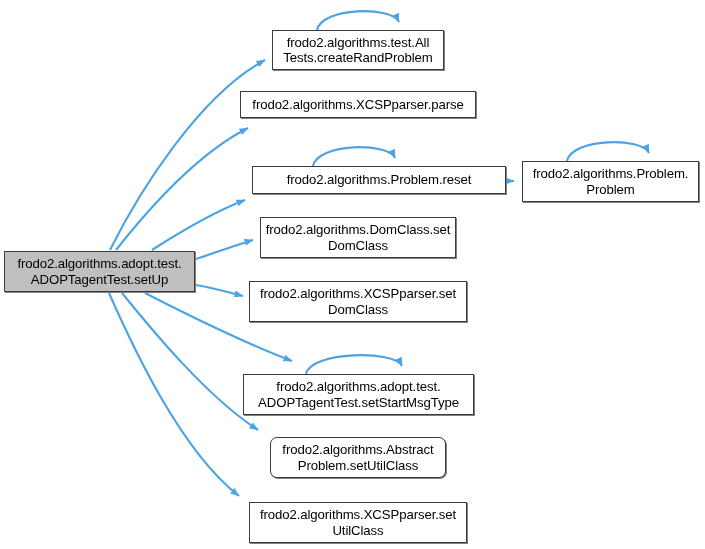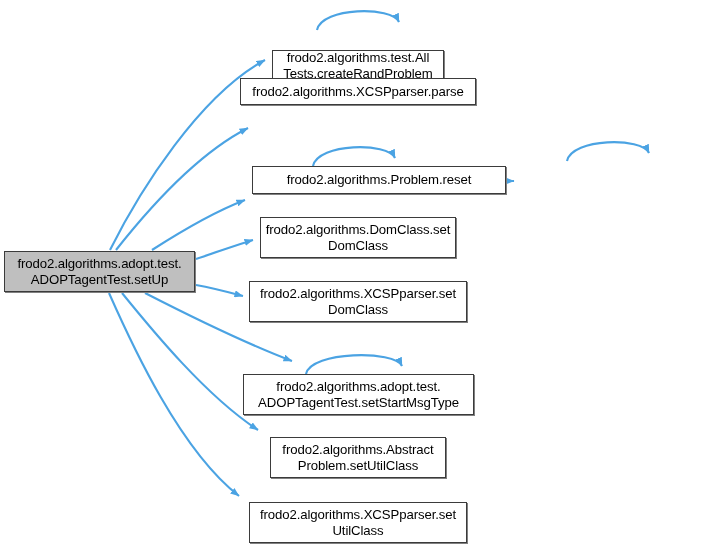--- a/index.html
+++ b/index.html
@@ -84,50 +84,54 @@
       <path d="M 567,161 C 572,138 642,137 649,153" marker-end="url(#arrowhead)"></path>
       <path d="M 306,374 C 311,351 395,350 402,366" marker-end="url(#arrowhead)"></path>
     </g>
   </svg>
 
   <div class="node current" style="left:4px; top:251px; width:191px; height:41px;">
     <span class="label">frodo2.algorithms.adopt.test.
 ADOPTagentTest.setUp</span>
   </div>
 
-  <div class="node" style="left:272px; top:30px; width:172px; height:31px;margin-top:20px;">
+  <div class="node" style="left:272px; top:30px; width:172px; height:40px;">
     <span class="label">frodo2.algorithms.test.All
 Tests.createRandProblem</span>
   </div>
 
-  <div class="node" style="left:240px; top:78px; width:236px; height:27px;">
+  <div class="node" style="left:240px; top:91px; width:236px; height:27px;">
     <span class="label">frodo2.algorithms.XCSPparser.parse</span>
   </div>
 
   <div class="node" style="left:252px; top:166px; width:254px; height:28px;">
     <span class="label">frodo2.algorithms.Problem.reset</span>
   </div>
 
+  <div class="node" style="left:522px; top:161px; width:177px; height:41px;">
+    <span class="label">frodo2.algorithms.Problem.
+Problem</span>
+  </div>
 
   <div class="node" style="left:260px; top:217px; width:196px; height:41px;">
     <span class="label">frodo2.algorithms.DomClass.set
 DomClass</span>
   </div>
 
   <div class="node" style="left:249px; top:281px; width:218px; height:41px;">
     <span class="label">frodo2.algorithms.XCSPparser.set
 DomClass</span>
   </div>
 
   <div class="node" style="left:243px; top:374px; width:231px; height:41px;">
     <span class="label">frodo2.algorithms.adopt.test.
 ADOPTagentTest.setStartMsgType</span>
   </div>
 
-  <div class="node" style="left:270px; top:437px; width:176px; height:41px;">
+  <div class="node" style="left:270px; top:437px; width:176px; height:41px;border-radius:7px;">
     <span class="label">frodo2.algorithms.Abstract
 Problem.setUtilClass</span>
   </div>
 
   <div class="node" style="left:249px; top:502px; width:218px; height:41px;">
     <span class="label">frodo2.algorithms.XCSPparser.set
 UtilClass</span>
   </div>
 
 </div>

